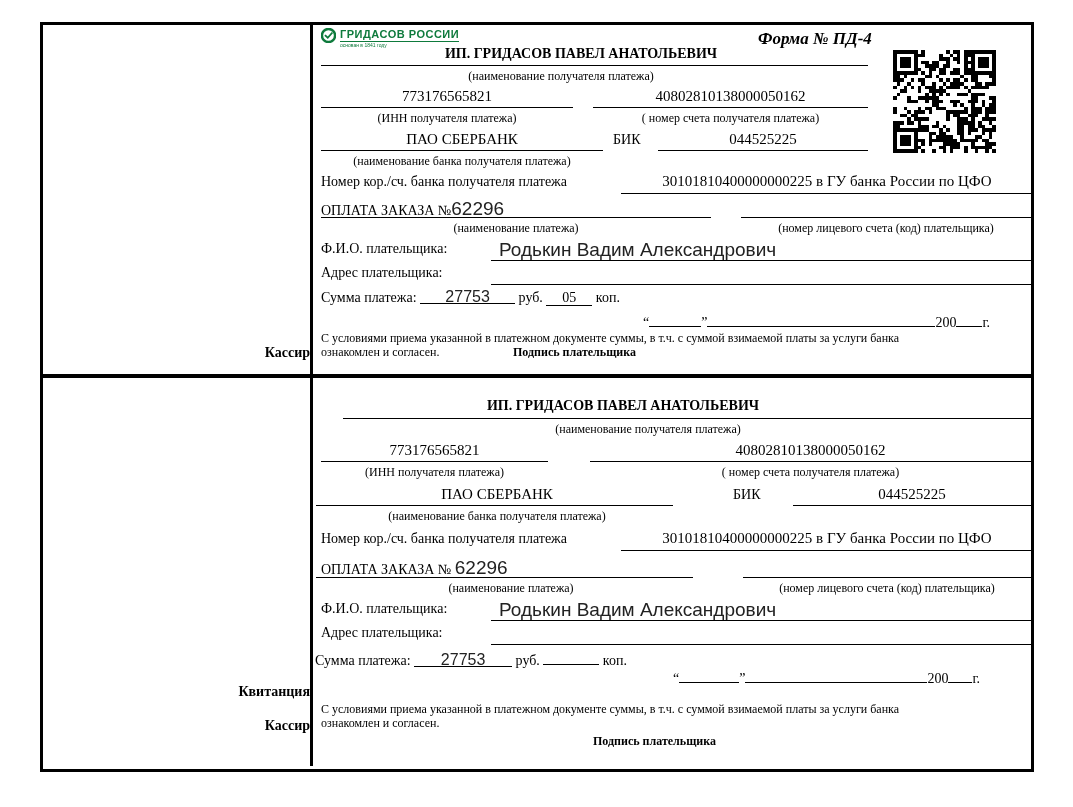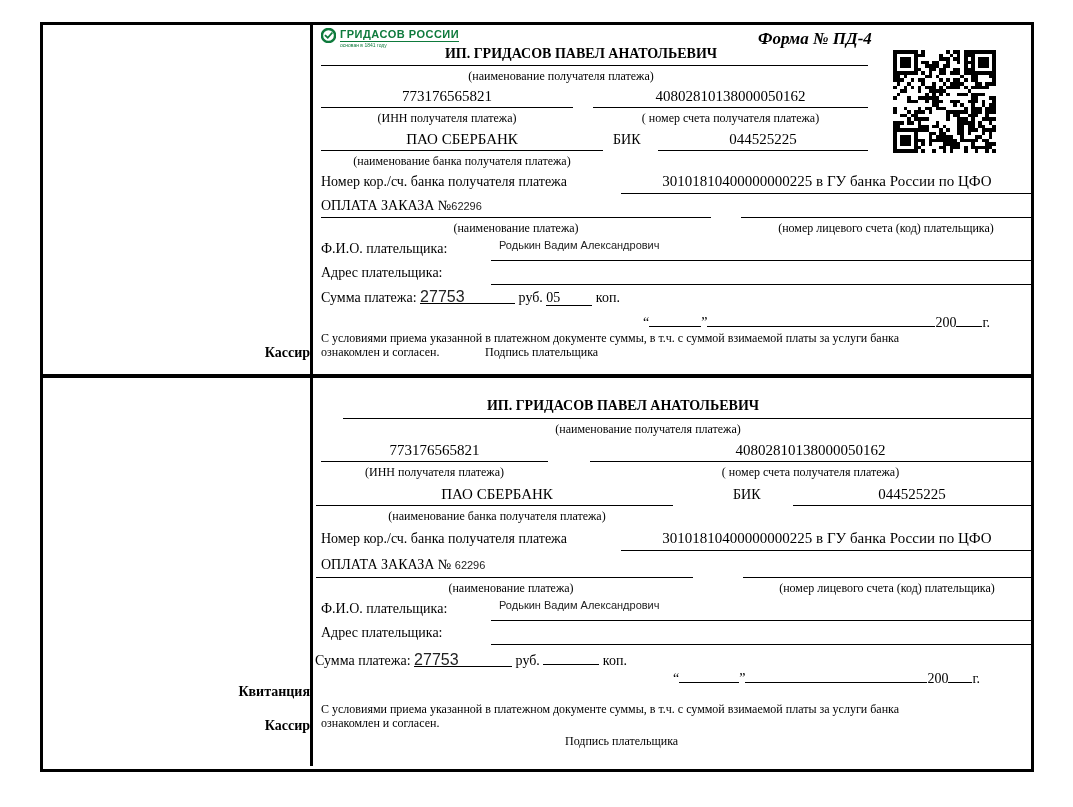--- a/index.html
+++ b/index.html
@@ -9,32 +9,32 @@
   .sec{display:flex;width:100%;}
   .sec1{height:349px;border-bottom:4px solid #000;}
   .sec2{height:388px;}
   .stub{width:267px;border-right:3px solid #000;position:relative;flex:none;}
   .frm{flex:1;position:relative;}
   .abs{position:absolute;}
   .lbl{font-size:14px;white-space:nowrap;}
   .cap{font-size:12px;text-align:center;white-space:nowrap;}
   .title{font-size:14px;font-weight:bold;text-align:center;white-space:nowrap;}
   .sval{font-size:15px;text-align:center;white-space:nowrap;}
-  .nval{font-family:"Liberation Sans","DejaVu Sans",sans-serif;font-size:11px;color:#222;white-space:nowrap;}
+  .nval{font-family:"Liberation Sans","DejaVu Sans",sans-serif;font-size:19px;color:#222;white-space:nowrap;}
   .ln{border-bottom:1px solid #000;height:0;}
-  .iln{display:inline-block;border-bottom:1px solid #000;height:15px;vertical-align:baseline;}
+  .iln{display:inline-block;border-bottom:1px solid #000;height:15px;vertical-align:baseline;text-align:center;}
   .stub-sans{font-family:"Liberation Sans","DejaVu Sans",sans-serif;font-size:14px;font-weight:bold;text-align:center;width:100%;}
   .stub-serif{font-size:14px;font-weight:bold;text-align:right;width:100%;}
   .forma{font-size:17px;font-weight:bold;font-style:italic;white-space:nowrap;}
   .logo{display:flex;align-items:flex-start;gap:4px;}
   .logo-txt{font-family:"Liberation Sans","DejaVu Sans",sans-serif;font-size:11px;font-weight:bold;
             letter-spacing:.5px;border-bottom:1px solid;padding-bottom:1px;white-space:nowrap;}
   .logo-sub{font-family:"Liberation Sans","DejaVu Sans",sans-serif;font-size:5px;white-space:nowrap;}
   .terms{font-size:12px;white-space:nowrap;}
-  .b{font-weight:normal;}
+  .b{font-weight:bold;margin-left:28px;}
   .qr{image-rendering:pixelated;}
 </style>
 </head>
 <body>
 
 <div class="canvas">
   <div class="doc">
 
     <div class="sec sec1">
       <div class="stub">

